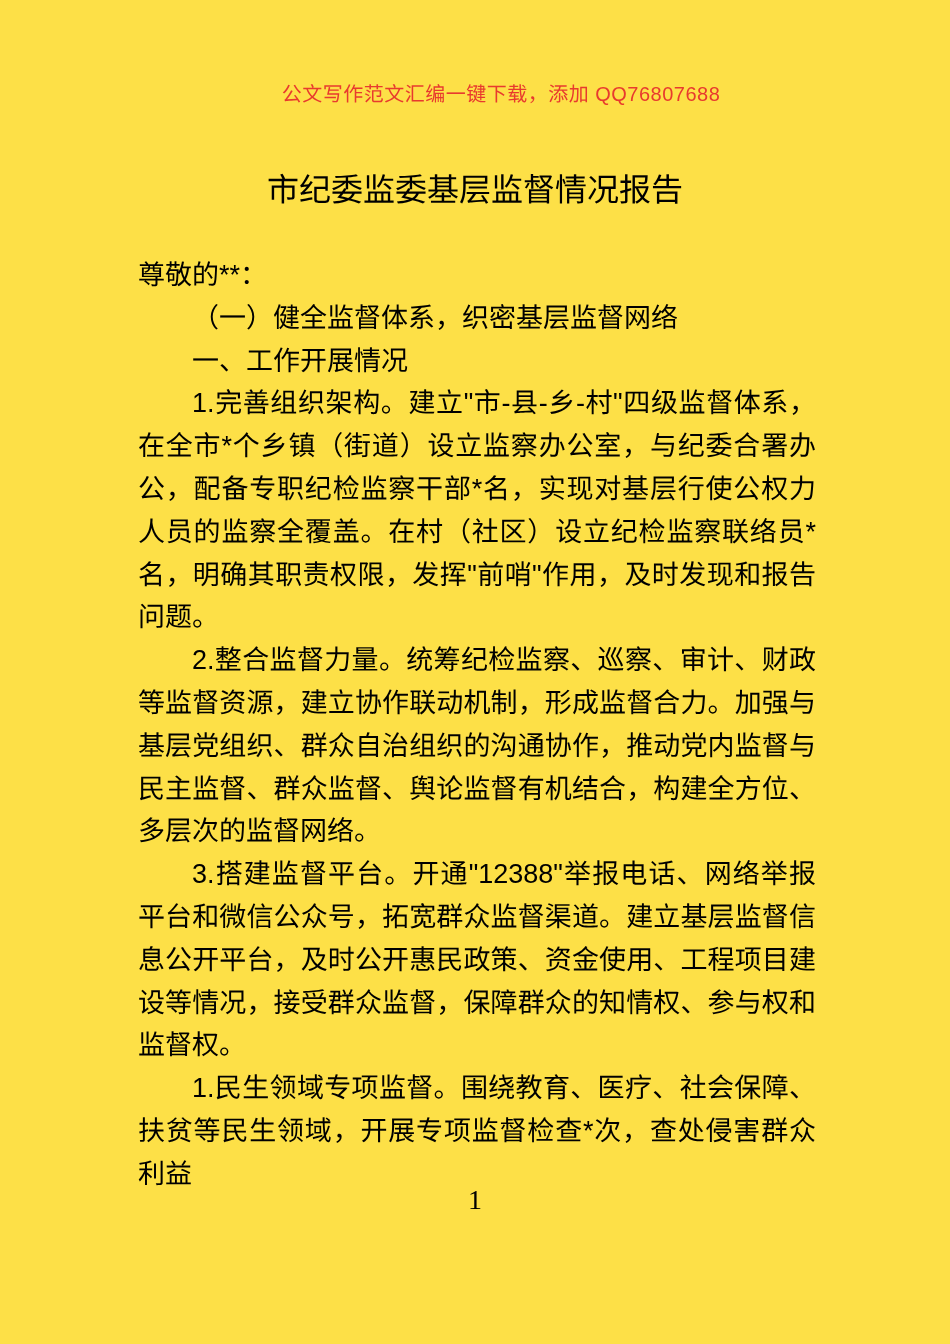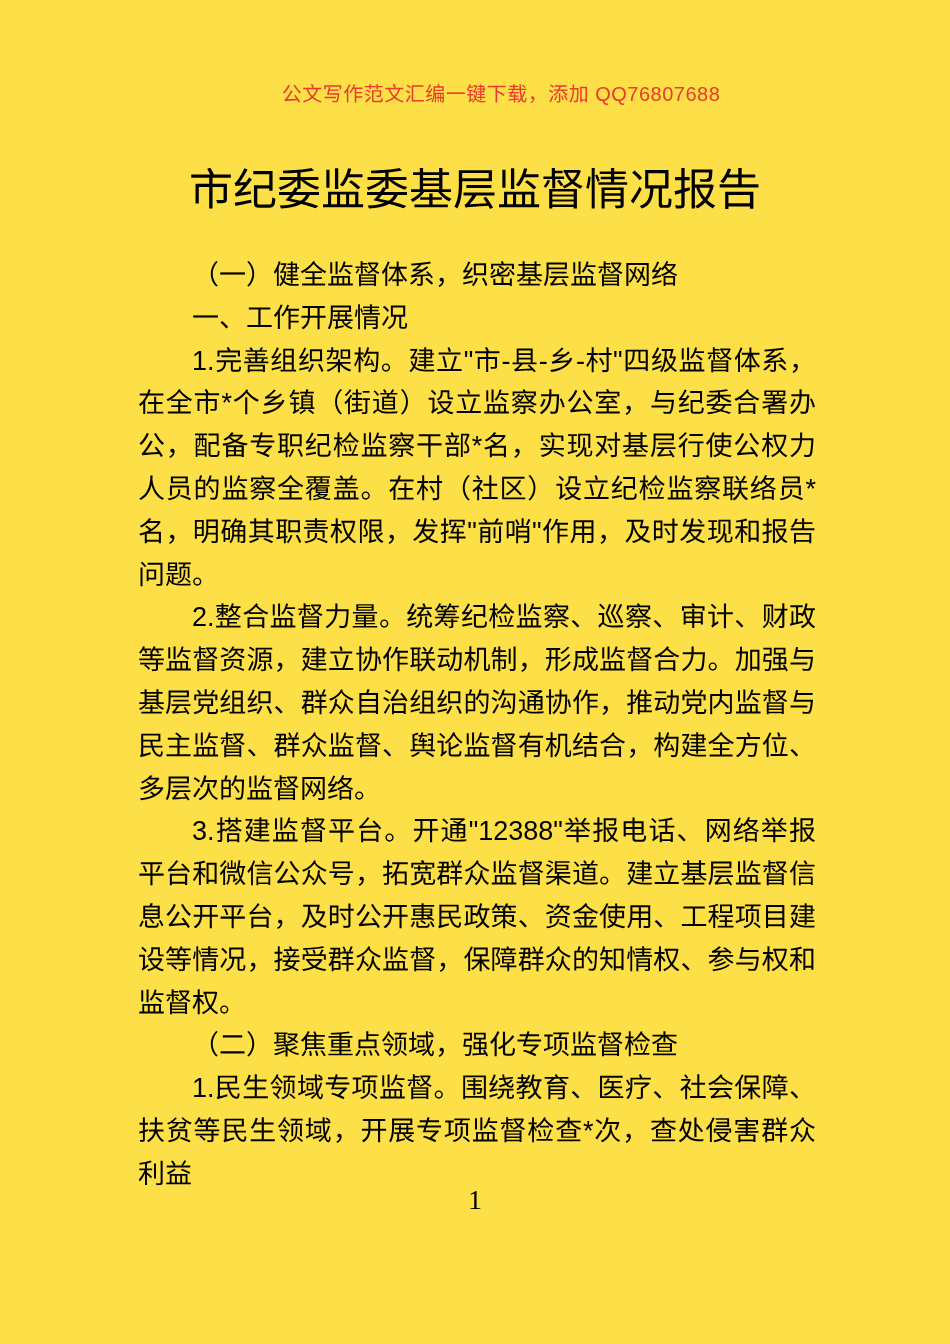--- a/index.html
+++ b/index.html
@@ -25,21 +25,21 @@
     font-size: 20px;
     letter-spacing: 0.5px;
     color: #e83a2e;
     transform: translateX(26px);
     white-space: nowrap;
   }
   .doc-title {
     margin-top: 56px;
     line-height: 52px;
     text-align: center;
-    font-size: 44px;
+    font-size: 32px;
     font-weight: 500;
     letter-spacing: 0;
   }
   .doc-body {
     margin: 38px 134px 0 138px; 
     font-size: 27px;
     line-height: 42.8px;
     text-align: justify;
     text-justify: inter-ideograph;
     word-break: break-all;
@@ -67,33 +67,33 @@
 <body>
 
 <div class="page">
 
   <div class="notice">公文写作范文汇编一键下载，添加 QQ76807688</div>
 
   <h1 class="doc-title">市纪委监委基层监督情况报告</h1>
 
   <div class="doc-body">
 
+    <p class="para">尊敬的**：</p>
 
 
     <p class="para indent">（一）健全监督体系，织密基层监督网络</p>
 
     <p class="para indent">一、工作开展情况</p>
 
     <p class="para indent">1.完善组织架构。建立"市-县-乡-村"四级监督体系，在全市*个乡镇（街道）设立监察办公室，与纪委合署办公，配备专职纪检监察干部*名，实现对基层行使公权力人员的监察全覆盖。在村（社区）设立纪检监察联络员*名，明确其职责权限，发挥"前哨"作用，及时发现和报告问题。</p>
 
     <p class="para indent">2.整合监督力量。统筹纪检监察、巡察、审计、财政等监督资源，建立协作联动机制，形成监督合力。加强与基层党组织、群众自治组织的沟通协作，推动党内监督与民主监督、群众监督、舆论监督有机结合，构建全方位、多层次的监督网络。</p>
 
     <p class="para indent">3.搭建监督平台。开通"12388"举报电话、网络举报平台和微信公众号，拓宽群众监督渠道。建立基层监督信息公开平台，及时公开惠民政策、资金使用、工程项目建设等情况，接受群众监督，保障群众的知情权、参与权和监督权。</p>
 
-    <p class="para indent">（二）聚焦重点领域，强化专项监督检查</p>
 
     <p class="para indent">1.民生领域专项监督。围绕教育、医疗、社会保障、扶贫等民生领域，开展专项监督检查*次，查处侵害群众利益</p>
 
   </div>
 
   <div class="page-number">1</div>
 
 </div>
 
 </body></html>

